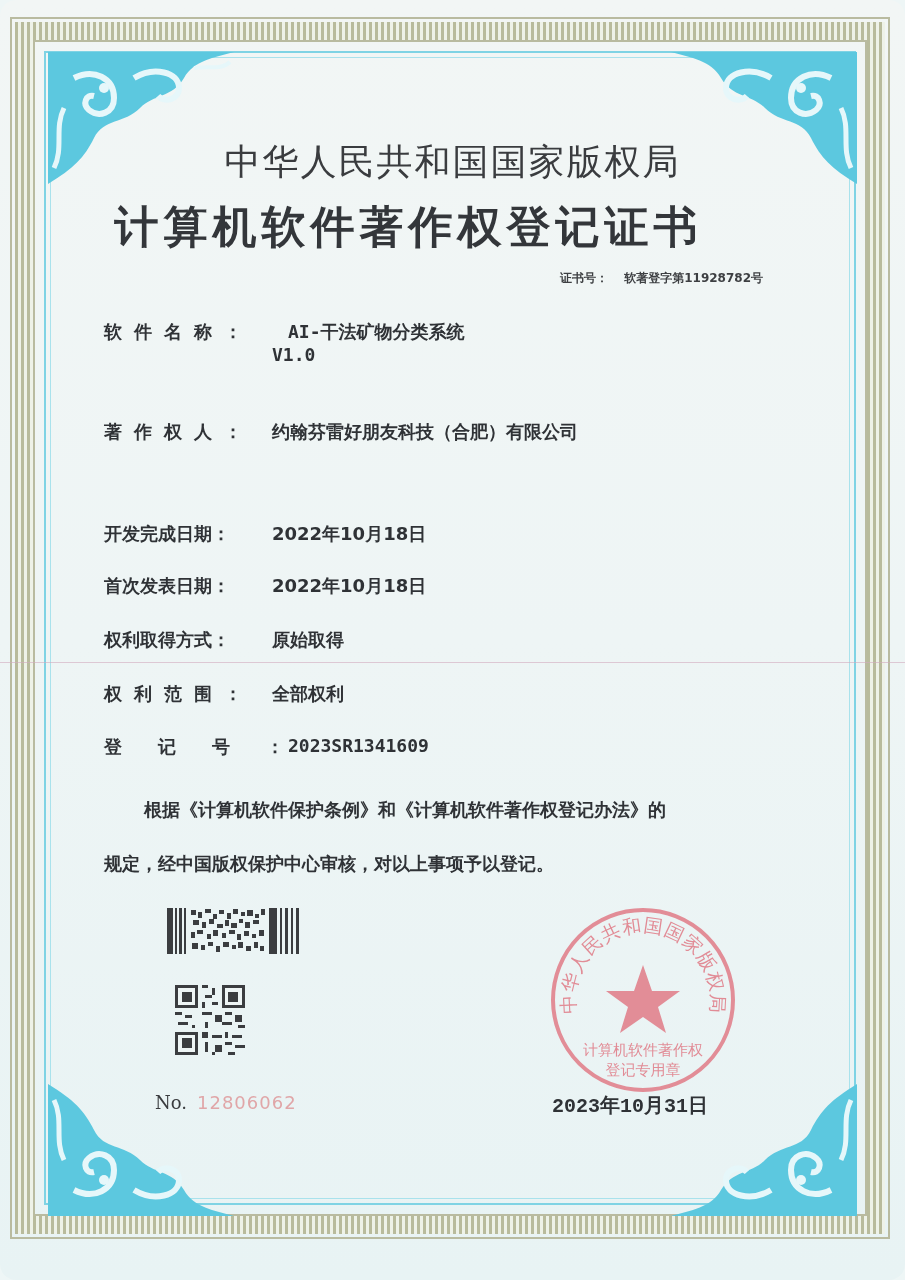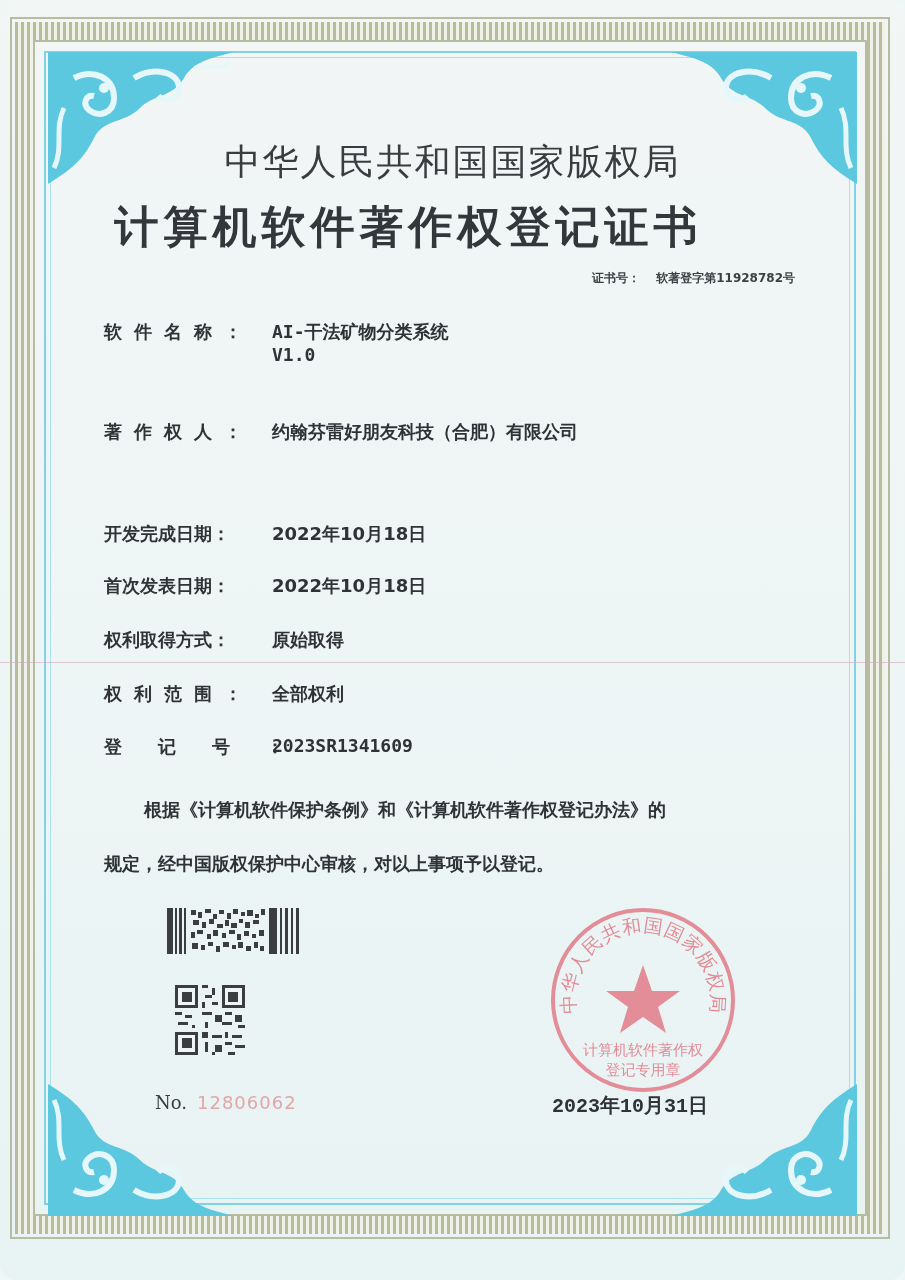--- a/index.html
+++ b/index.html
@@ -56,36 +56,36 @@
       position: absolute; left: 0; width: 905px; top: 138px; text-align: center;
       font-family: "DejaVu Sans", sans-serif;
       font-size: 36px; letter-spacing: 2px; color: #3a3c3f;
     }
     .title-2 {
       position: absolute; left: 0; width: 817px; top: 198px; text-align: center;
       font-family: "DejaVu Serif", serif;
       font-size: 44px; letter-spacing: 5px; color: #33363a; font-weight: bold;
     }
     .cert-no {
-      position: absolute; left: 592px; top: 270px;
+      position: absolute; left: 560px; top: 270px;
       font-family: "DejaVu Sans", sans-serif;
       font-size: 12px; font-weight: bold; color: #3d3f42;
     }
     .cert-no .lbl { margin-right: 12px; }
 
     .field {
       position: absolute; left: 104px;
       font-family: "DejaVu Sans", sans-serif; font-weight: bold;
       font-size: 18px; color: #2f3236;
     }
     .field .label { display: inline-block; width: 150px; white-space: nowrap; }
     .field .label.spaced { letter-spacing: 12px; }
     .field .label.wide { letter-spacing: 36px; }
     .field .value {
-      position: absolute; left: 168px; top: 0; white-space: nowrap;
+      position: absolute; left: 184px; top: 0; white-space: nowrap;
       font-family: "DejaVu Sans Mono", monospace; font-weight: bold;
     }
     .field .value-zh {
       position: absolute; left: 168px; top: 0; white-space: nowrap;
       font-family: "DejaVu Sans", sans-serif; font-weight: bold;
     }
     .value-line2 {
       position: absolute; left: 272px; top: 344px;
       font-family: "DejaVu Sans Mono", monospace; font-weight: bold; font-size: 18px;
     }

